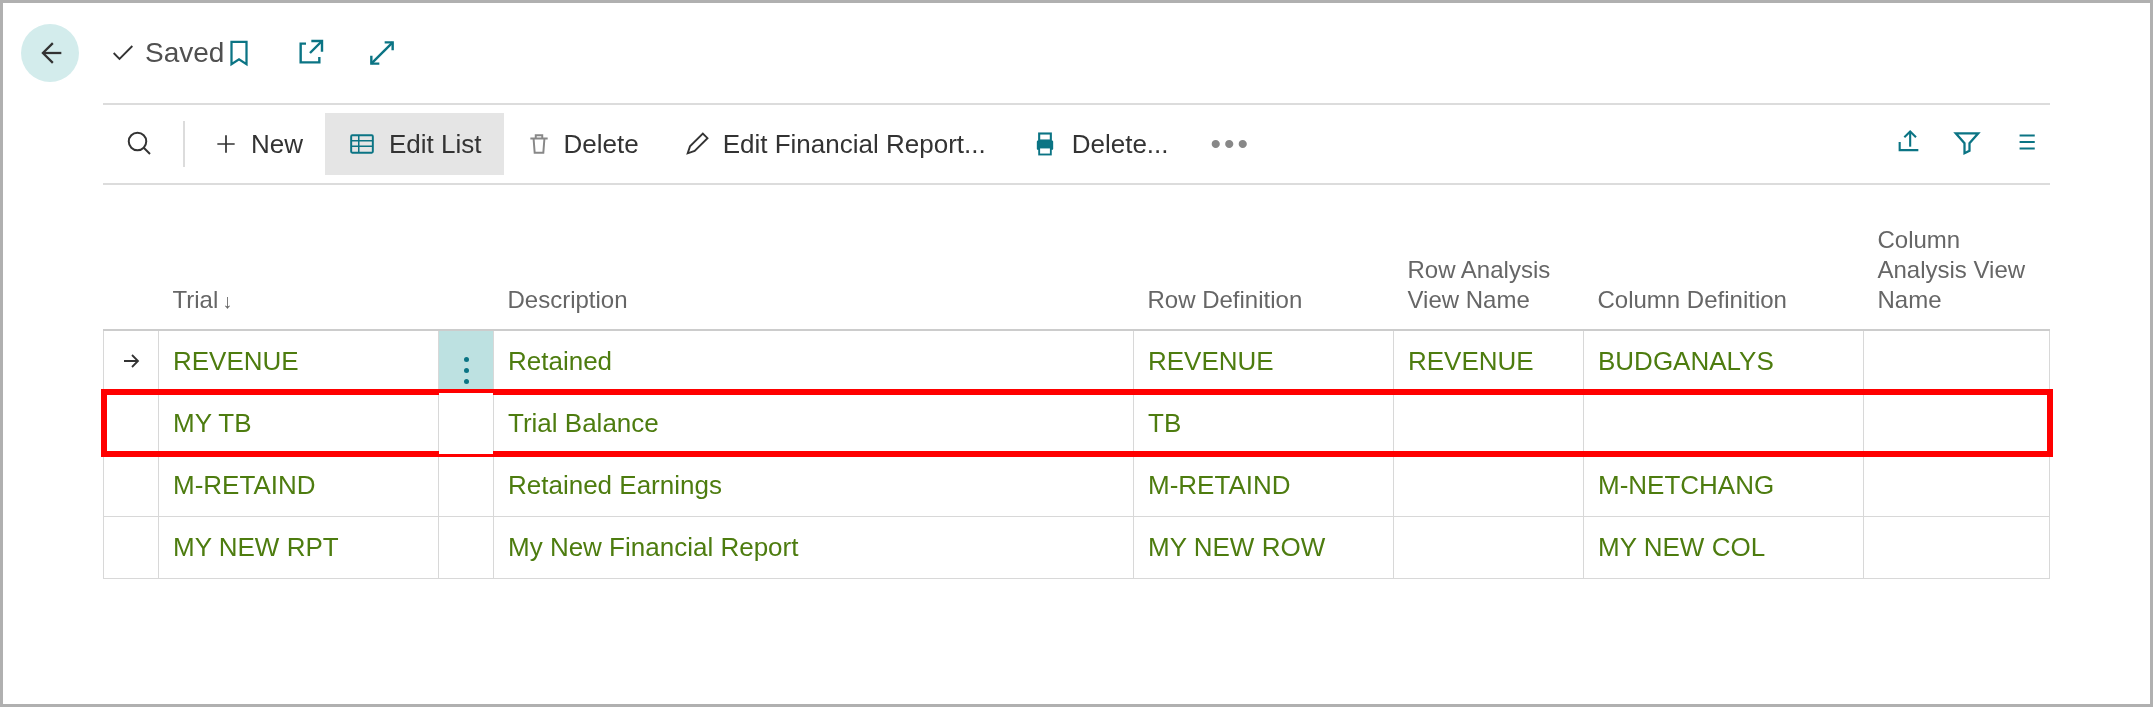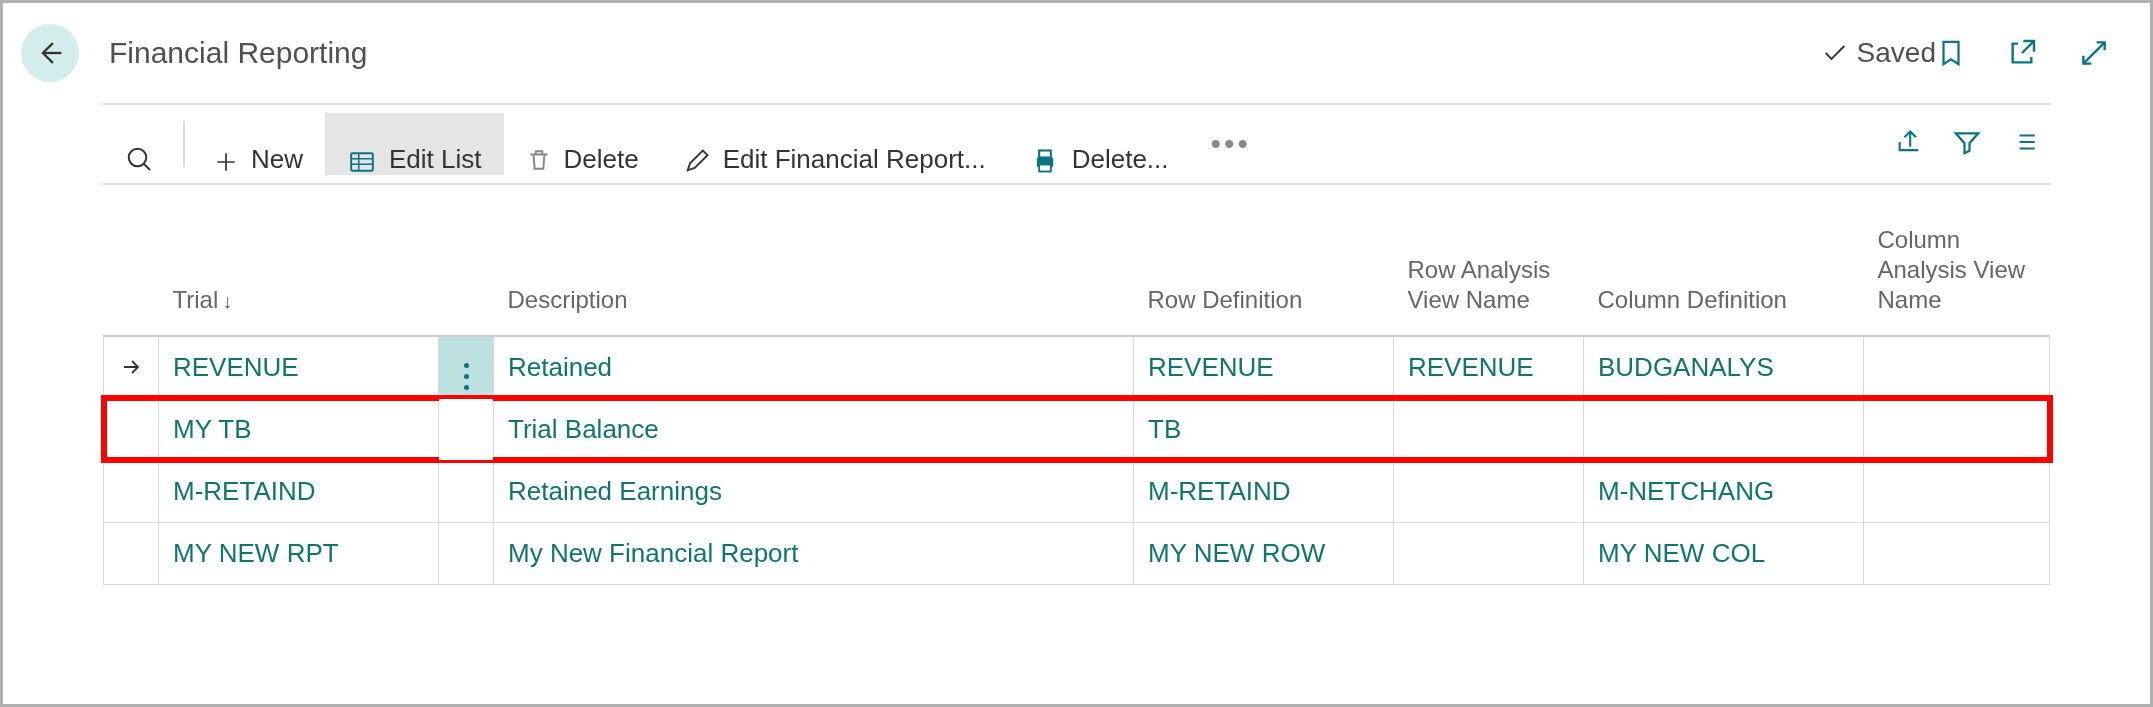--- a/index.html
+++ b/index.html
@@ -49,21 +49,21 @@
     margin: 0 100px;
   }
   .toolbar {
     display: flex;
     align-items: center;
     padding: 0 100px;
     height: 78px;
   }
   .tb-item {
     display: flex;
-    align-items: flex-end;
+    align-items: center;
     gap: 12px;
     padding: 0 22px;
     height: 62px;
     font-size: 26px;
     color: #333;
     cursor: pointer;
   }
   .tb-item.active { background: #e5e5e5; }
   .tb-sep { width: 2px; height: 46px; background: #dcdcdc; margin: 0 6px; }
   .tb-spacer { flex: 1; }
@@ -71,29 +71,29 @@
   .tb-right .ticon { cursor:pointer; }
 
   
   .table-wrap { margin: 30px 100px 0 100px; }
   table { width: 100%; border-collapse: collapse; }
   th {
     text-align: left;
     font-weight: 400;
     font-size: 24px;
     color: #666;
-    padding: 10px 14px 20px 14px;
+    padding: 10px 14px 14px 14px;
     vertical-align: bottom;
     border-bottom: 2px solid #ccc;
     line-height: 1.25;
   }
   th .sort-ind { font-size: 20px; margin-left:4px; }
   td {
     font-size: 26px;
-    color: #0f766e;
+    color: #4d7c0f;
     padding: 14px 14px;
     border: 1px solid #d8d8d8;
     height: 62px;
   }
   .col-arrow { width: 55px; text-align:center; padding:0; }
   .col-name { width: 280px; }
   .col-kebab { width: 55px; text-align:center; padding:0; background:#fff;}
   .col-desc { width: 640px; }
   .col-rowdef { width: 260px; }
   .col-rowan { width: 190px; }
@@ -115,21 +115,20 @@
 </head>
 <body>
 
 <div class="header">
   <div class="back-btn">
     <svg width="34" height="34" viewBox="0 0 24 24" fill="none" stroke="#333" stroke-width="1.6">
         <path d="M14 5l-7 7 7 7"></path>
         <path d="M7 12h13"></path>
       </svg>
   </div>
-  <div class="page-title">Financial Reporting</div>
   <div class="saved-indicator">
     <svg width="28" height="28" viewBox="0 0 24 24" fill="none" stroke="#333" stroke-width="1.6">
         <path d="M4 12l5 5L20 6"></path>
       </svg>
     <span>Saved</span>
   </div>
   <div class="head-icons">
     <div class="head-icon">
       <svg width="30" height="34" viewBox="0 0 24 24" fill="none" stroke="#0b7484" stroke-width="1.8">
           <path d="M6 3h12v18l-6-4-6 4V3z"></path>

